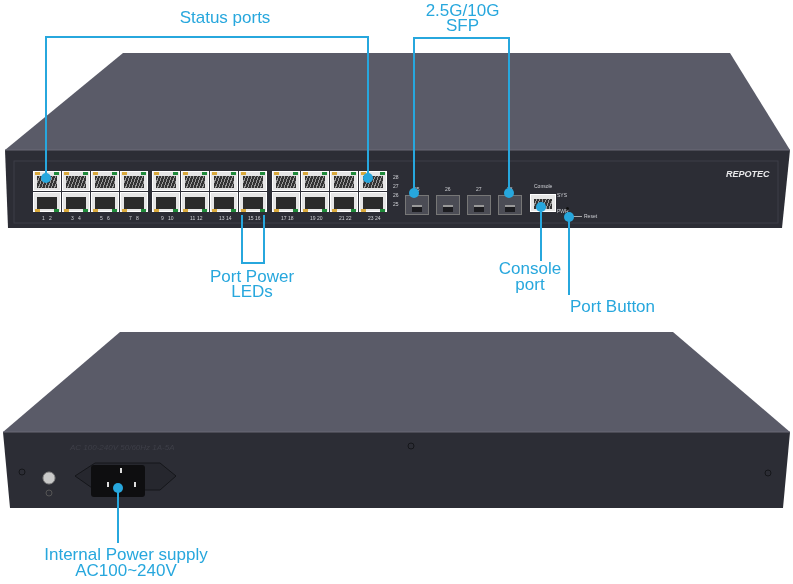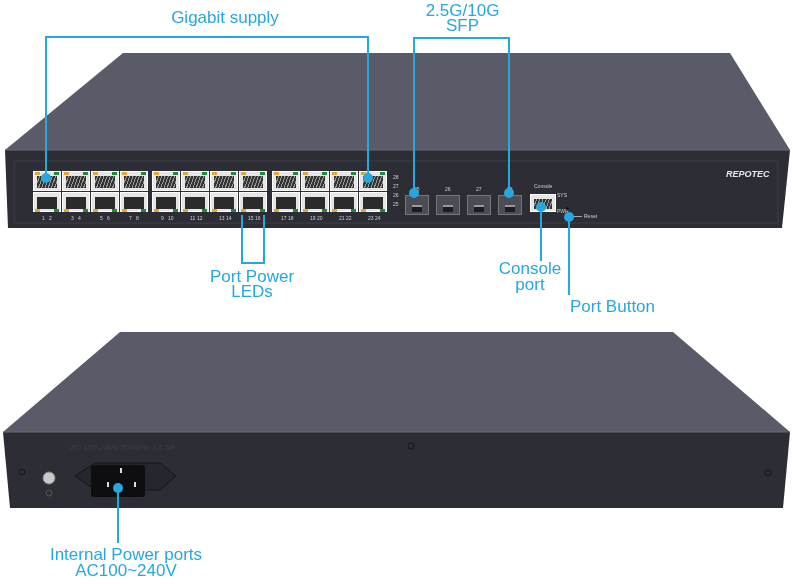--- a/index.html
+++ b/index.html
@@ -247,22 +247,22 @@
 <div class="line" style="left:540px;top:206px;width:2px;height:55px;"></div>
 <div class="dot" style="left:536px;top:202px;"></div>
 
 <div class="line" style="left:568px;top:217px;width:2px;height:78px;"></div>
 <div class="line" style="left:570px;top:216px;width:12px;height:1px;background:#aaa;"></div>
 <div class="dot" style="left:564px;top:212px;"></div>
 
 <div class="line" style="left:117px;top:488px;width:2px;height:55px;"></div>
 <div class="dot" style="left:113px;top:483px;"></div>
 
-<div class="lbl" style="left:170px;top:9px;width:110px;">Gigabit supply</div>
+<div class="lbl" style="left:170px;top:9px;width:110px;">Status ports</div>
 <div class="lbl" style="left:420px;top:2px;width:85px;">2.5G/10G</div>
 <div class="lbl" style="left:420px;top:17px;width:85px;">SFP</div>
 <div class="lbl" style="left:200px;top:268px;width:104px;">Port Power</div>
 <div class="lbl" style="left:200px;top:283px;width:104px;">LEDs</div>
 <div class="lbl" style="left:493px;top:260px;width:74px;">Console</div>
 <div class="lbl" style="left:493px;top:276px;width:74px;">port</div>
 <div class="lbl" style="left:555px;top:298px;width:115px;">Port Button</div>
-<div class="lbl" style="left:30px;top:546px;width:192px;">Internal Power ports</div>
+<div class="lbl" style="left:30px;top:546px;width:192px;">Internal Power supply</div>
 <div class="lbl" style="left:30px;top:562px;width:192px;">AC100~240V</div>
 
 </body></html>

